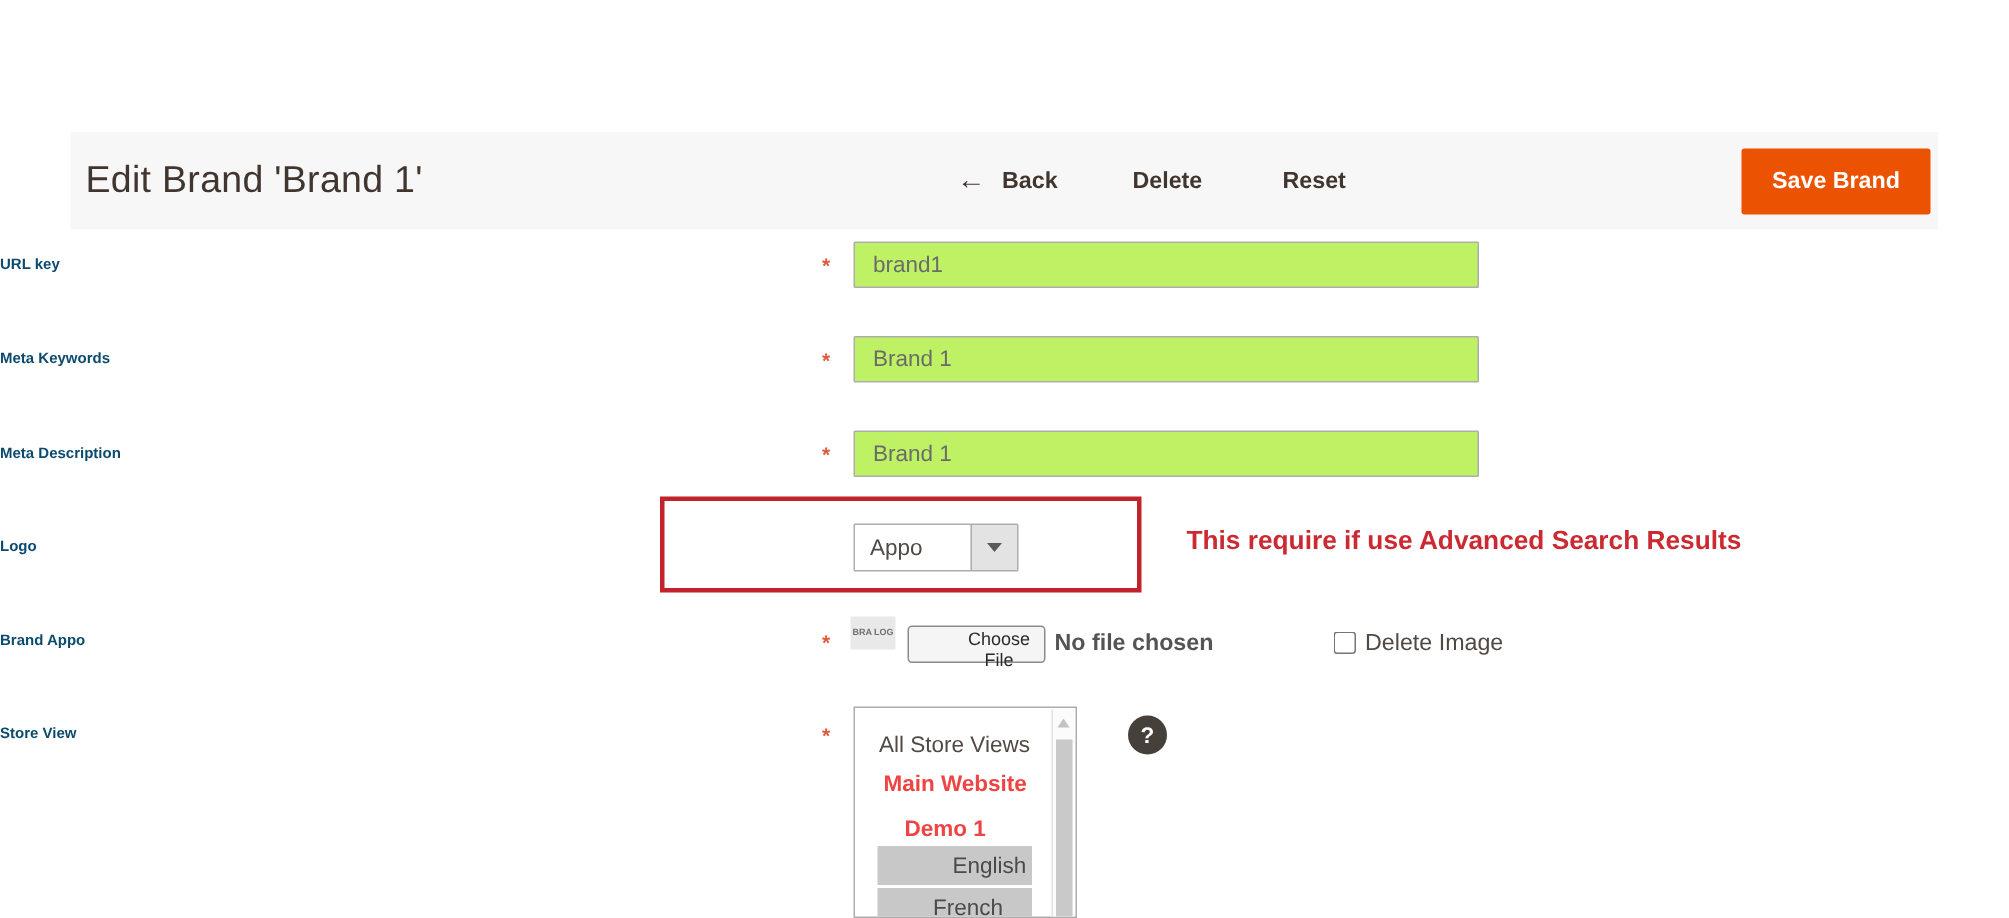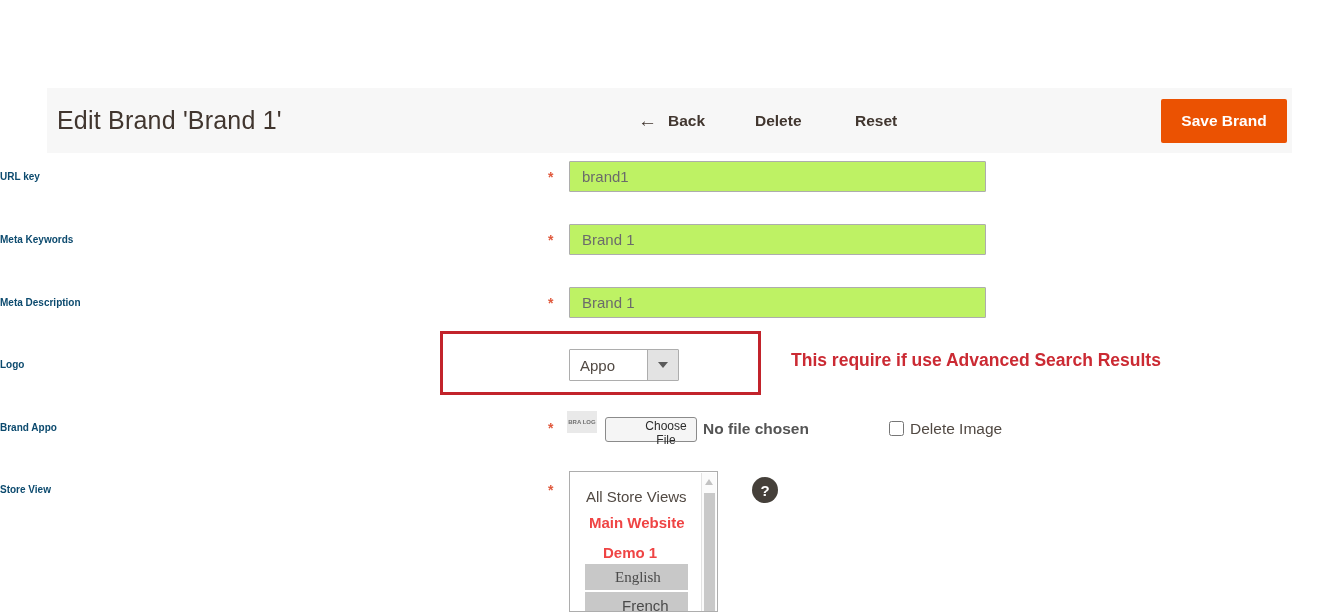--- a/index.html
+++ b/index.html
@@ -180,21 +180,21 @@
 <label class="del-label">Delete Image</label>
 
 <label class="flabel" style="top:481px;">Store View</label>
 <span class="star" style="top:482px;">*</span>
 
 <div class="store-select">
   <div class="opt" style="left:16px;top:16px;">All Store Views</div>
   <div class="opt b" style="left:19px;top:42px;">Main Website</div>
   <div class="opt b" style="left:33px;top:72px;">Demo 1</div>
   <div class="opt-hl" style="top:92px;">
-    <span style="padding-left:30px;font-family:Liberation Serif, serif;">English</span>
+    <span style="padding-left:50px;">English</span>
   </div>
   <div class="opt-hl" style="top:120px;">
     <span style="padding-left:37px;">French</span>
   </div>
   <div class="sb-track">
     <span class="sb-up"></span>
     <span class="sb-thumb"></span>
   </div>
 </div>
 

